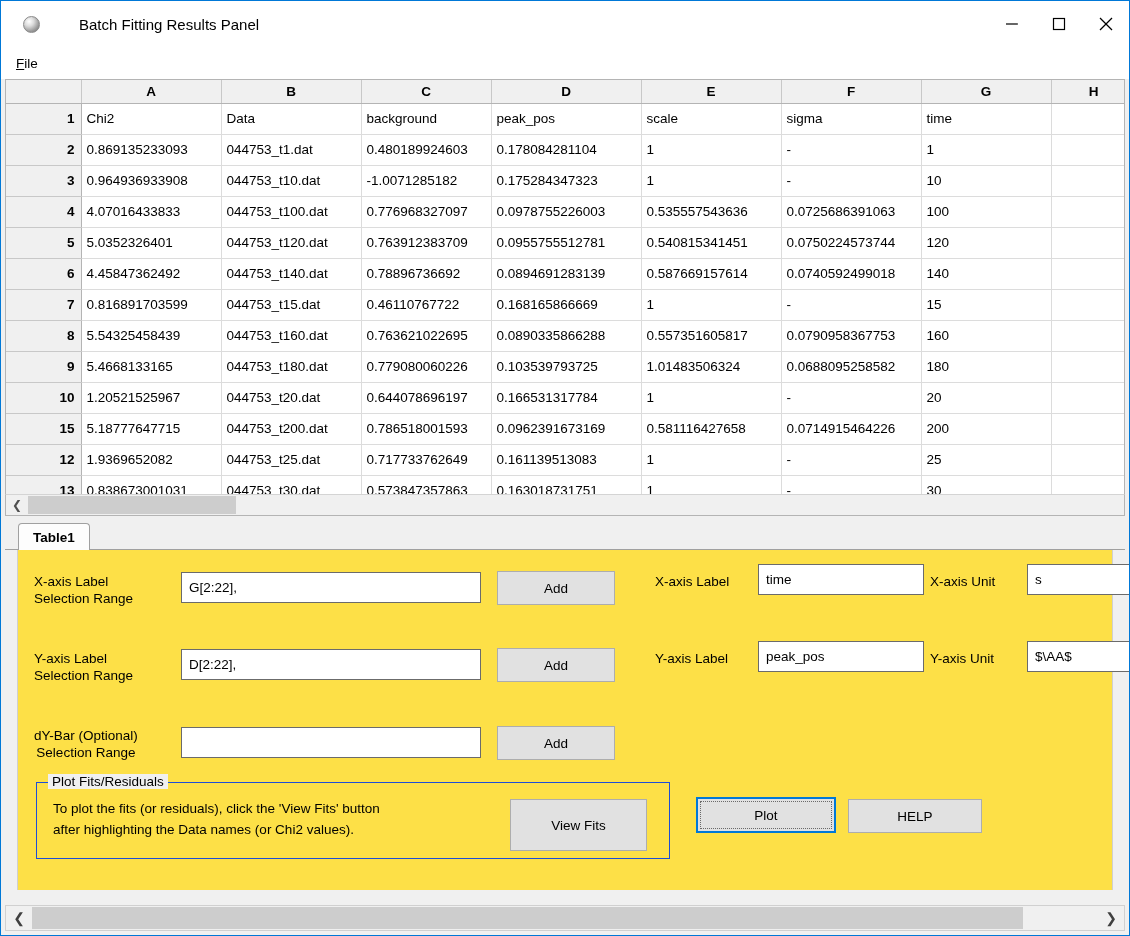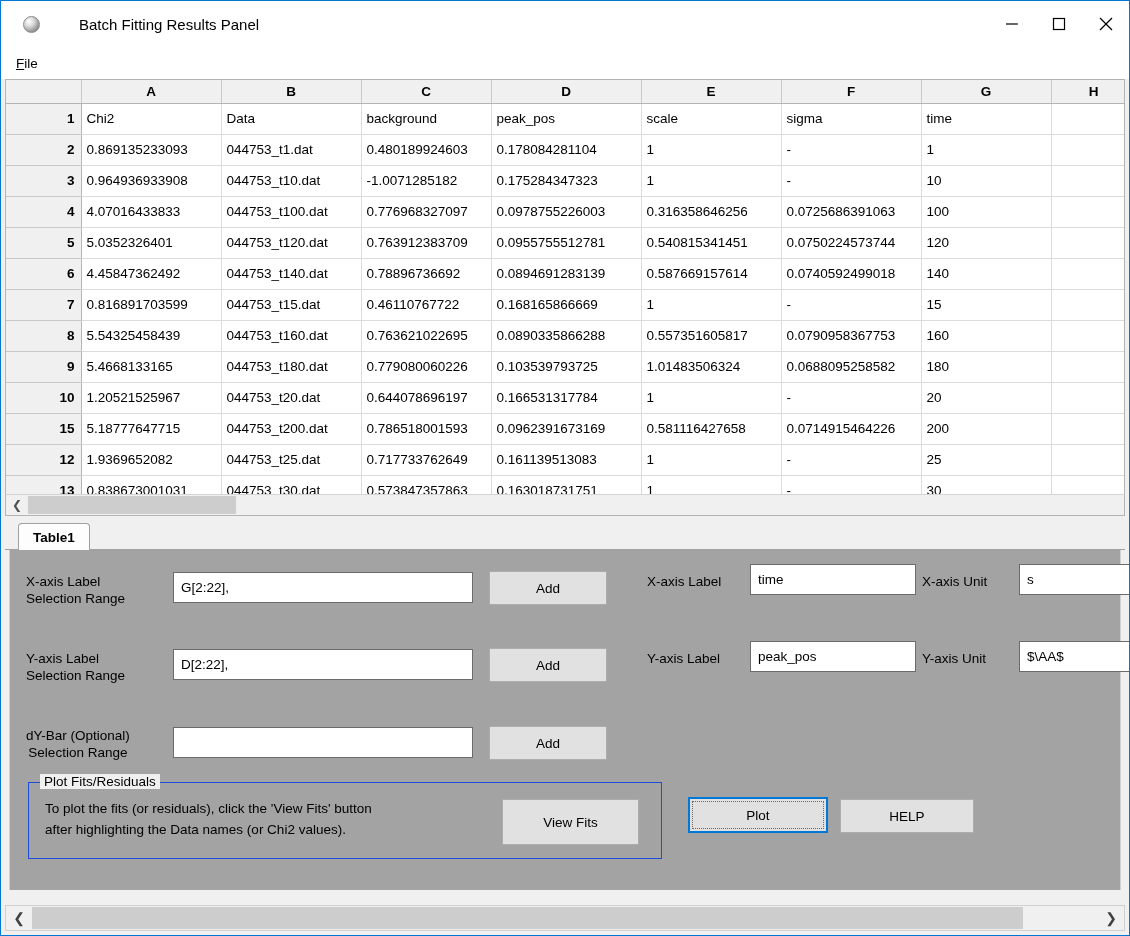--- a/index.html
+++ b/index.html
@@ -175,23 +175,23 @@
     border: 1px solid #a0a0a0;
     border-bottom: 1px solid #fdfdfd;
     border-radius: 4px 4px 0 0;
     font-size: 13.5px;
     font-weight: bold;
   }
 
   
   .panel {
     position: relative;
-    margin: 0 8px;
+    margin: 0 16px;
     height: 340px;
-    background: #a3a3a3;
+    background: #fde047;
     border-left: 1px solid #cfcfcf;
     border-right: 1px solid #cfcfcf;
   }
   .lbl {
     position: absolute;
     font-size: 13.5px;
     line-height: 17px;
     white-space: nowrap;
   }
   input.txt {
@@ -364,21 +364,21 @@
             <td>-</td>
             <td>10</td>
             <td></td>
           </tr>
           <tr>
             <td class="rowhead">4</td>
             <td>4.07016433833</td>
             <td>044753_t100.dat</td>
             <td>0.776968327097</td>
             <td>0.0978755226003</td>
-            <td>0.316358646256</td>
+            <td>0.535557543636</td>
             <td>0.0725686391063</td>
             <td>100</td>
             <td></td>
           </tr>
           <tr>
             <td class="rowhead">5</td>
             <td>5.0352326401</td>
             <td>044753_t120.dat</td>
             <td>0.763912383709</td>
             <td>0.0955755512781</td>
@@ -524,21 +524,21 @@
     <input class="txt" style="left: 740px; top: 91px; width: 166px;" type="text" value="peak_pos">
     <div class="lbl" style="left:912px; top:100px;">Y-axis Unit</div>
     <input class="txt" style="left: 1009px; top: 91px; width: 160px;" type="text" value="$\AA$">
 
     <div class="groupbox" style="left:18px; top:232px; width:634px; height:77px;">
       <div class="gb-title">Plot Fits/Residuals</div>
       <div class="gb-text" style="left:16px; top:15px;">
         <div>To plot the fits (or residuals), click the 'View Fits' button</div>
         <div>after highlighting the Data names (or Chi2 values).</div>
       </div>
-      <button class="btn" style="left:473px; top:16px; width:137px; height:46px;">View Fits</button>
+      <button class="btn" style="left:473px; top:16px; width:137px; height:52px;">View Fits</button>
     </div>
 
     <button class="btn focused" style="left:678px; top:247px; width:140px; height:36px;">
       <span class="focus-dots"></span>
       <span>Plot</span>
     </button>
     <button class="btn" style="left:830px; top:249px; width:134px; height:34px;">HELP</button>
   </div>
 
   <div class="bottom-scroll">

